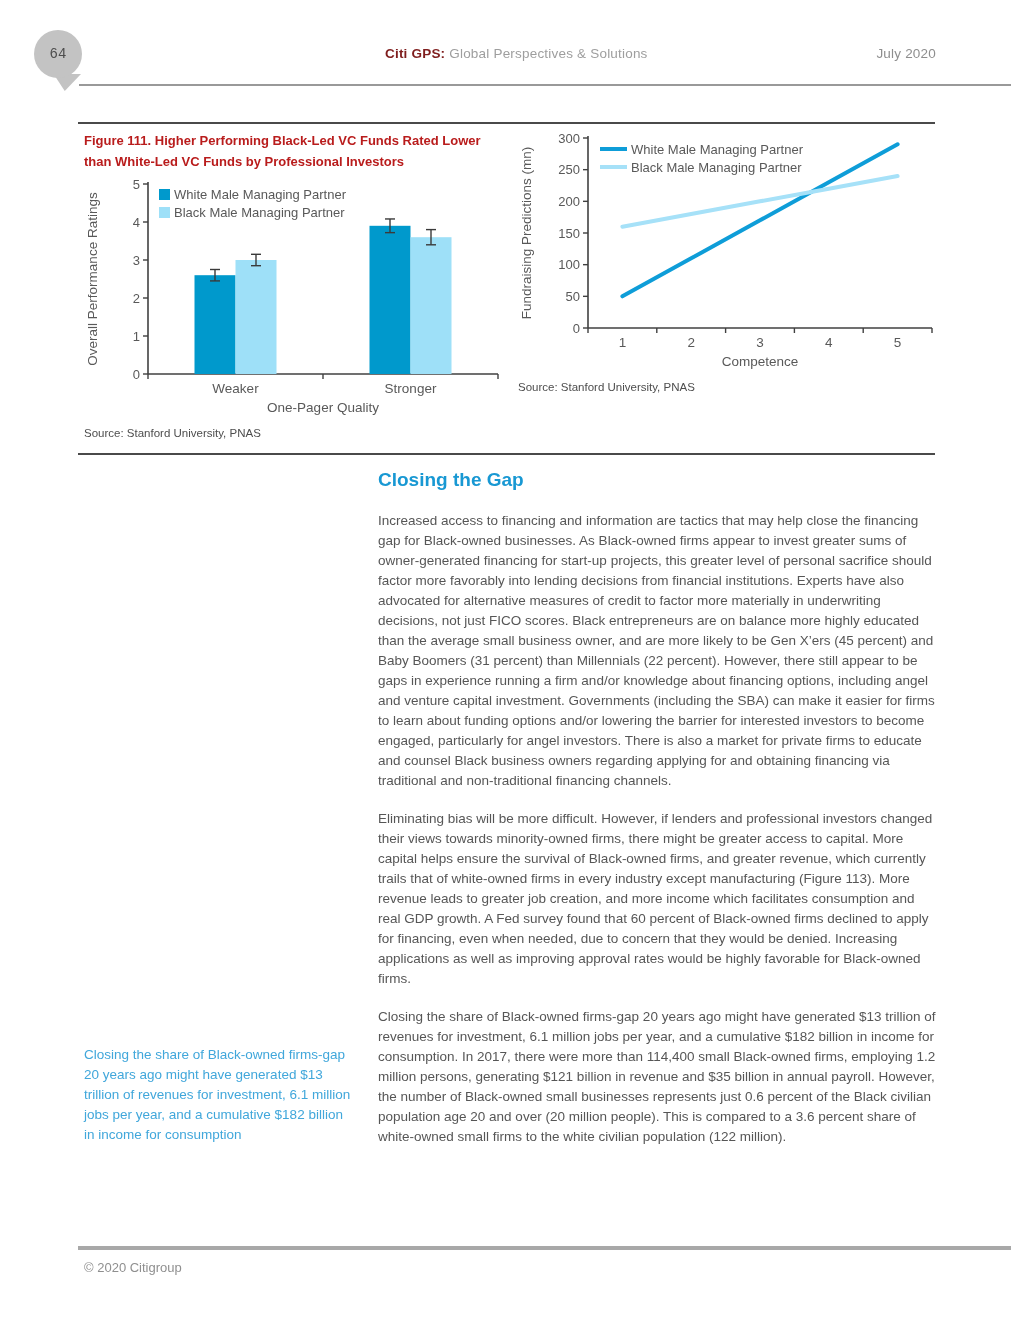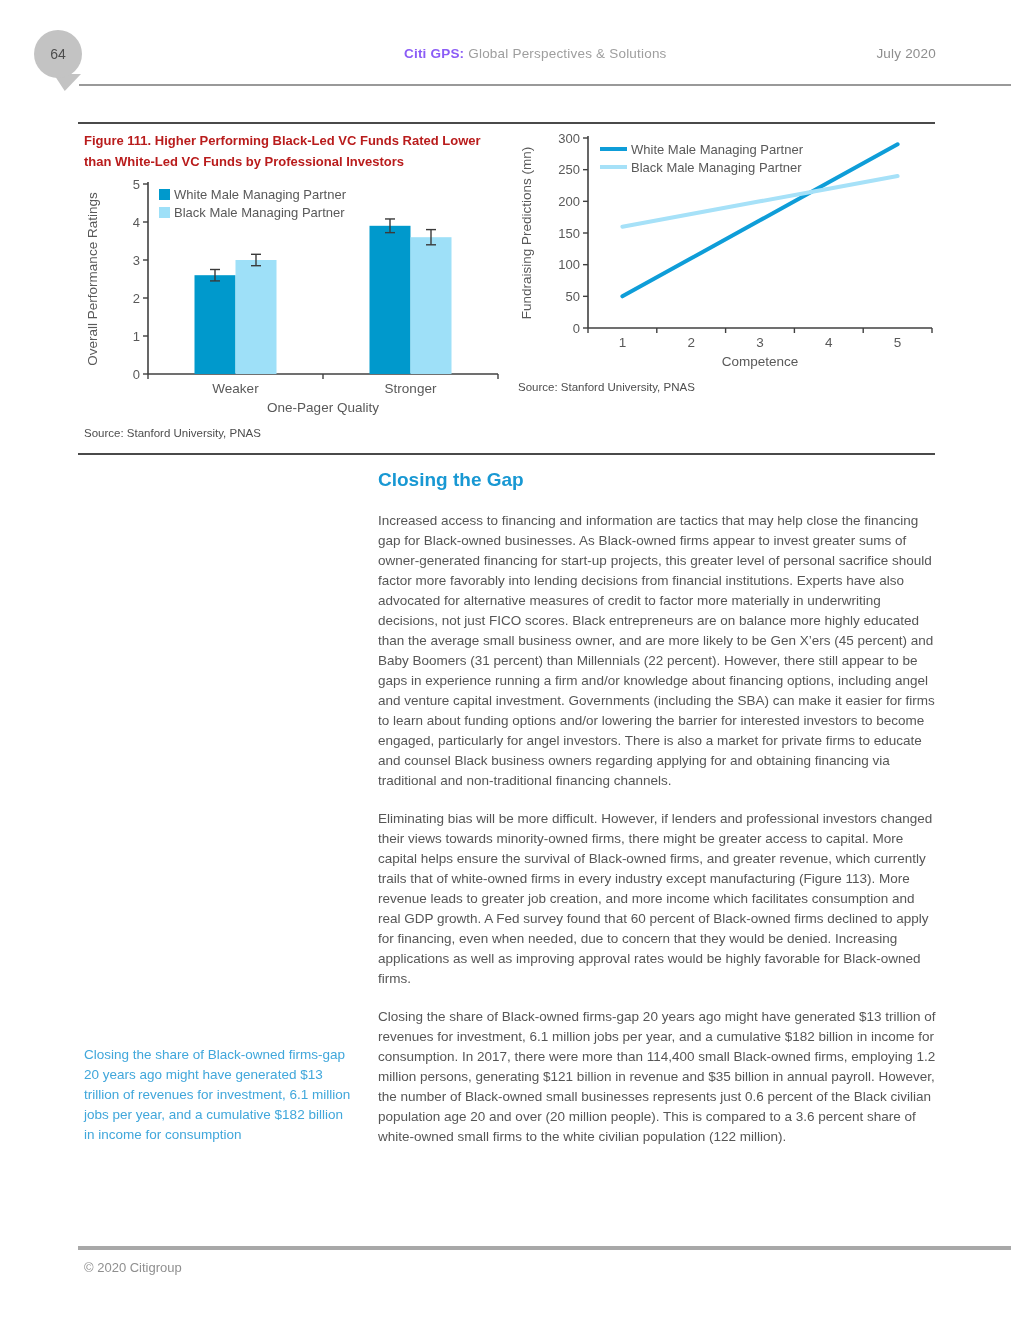--- a/index.html
+++ b/index.html
@@ -4,29 +4,29 @@
 <style>
   html,body{margin:0;padding:0;background:#fff;}
   .page{
     position:relative;width:1020px;height:1320px;background:#fff;overflow:hidden;
     font-family:"Liberation Sans",sans-serif;color:#565656;
   }
   
   .page-bubble{
     position:absolute;left:34px;top:30px;width:48px;height:48px;border-radius:50%;
     background:#c3c3c3;display:flex;align-items:center;justify-content:center;
-    font-size:14px;color:#4d4d4d;z-index:2;
+    font-size:14px;color:#4d4d4d;z-index:2;font-family:Liberation Mono, monospace;
   }
   .bubble-tail{
     position:absolute;left:53px;top:74px;width:28px;height:17px;background:#c3c3c3;
     clip-path:polygon(2% 0,100% 0,42% 100%);z-index:1;
   }
   .header-rule{position:absolute;left:79px;top:84px;width:932px;height:2px;background:#999;}
   .header-center{position:absolute;left:385px;top:46px;font-size:13.5px;letter-spacing:.2px;}
-  .brand-bold{color:#8b5cf6;font-weight:bold;margin-left:19px;}
+  .brand-bold{color:#7f1d1d;font-weight:bold;}
   .brand-rest{color:#9e9e9e;}
   .header-date{position:absolute;right:84px;top:46px;font-size:13.5px;color:#8e8e8e;letter-spacing:.2px;}
   
   .figures{
     position:absolute;left:78px;top:122px;width:857px;height:333px;box-sizing:border-box;
     border-top:2px solid #4a4a4a;border-bottom:2px solid #4a4a4a;display:flex;
   }
   .figure-cell{box-sizing:border-box;padding-top:6px;display:flex;flex-direction:column;}
   .figure-cell.left{width:430px;padding-left:6px;}
   .figure-cell.right{width:427px;padding-left:10px;}

